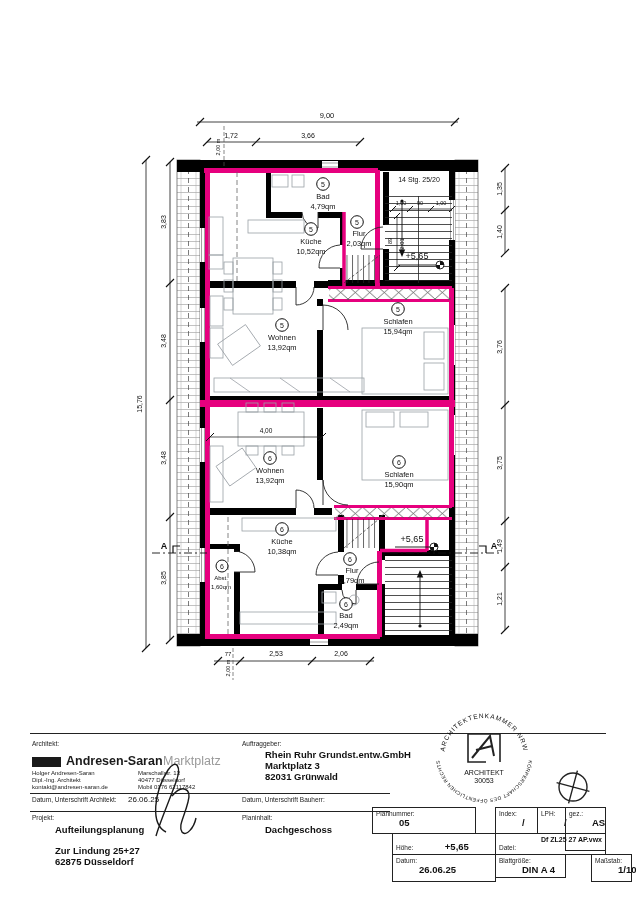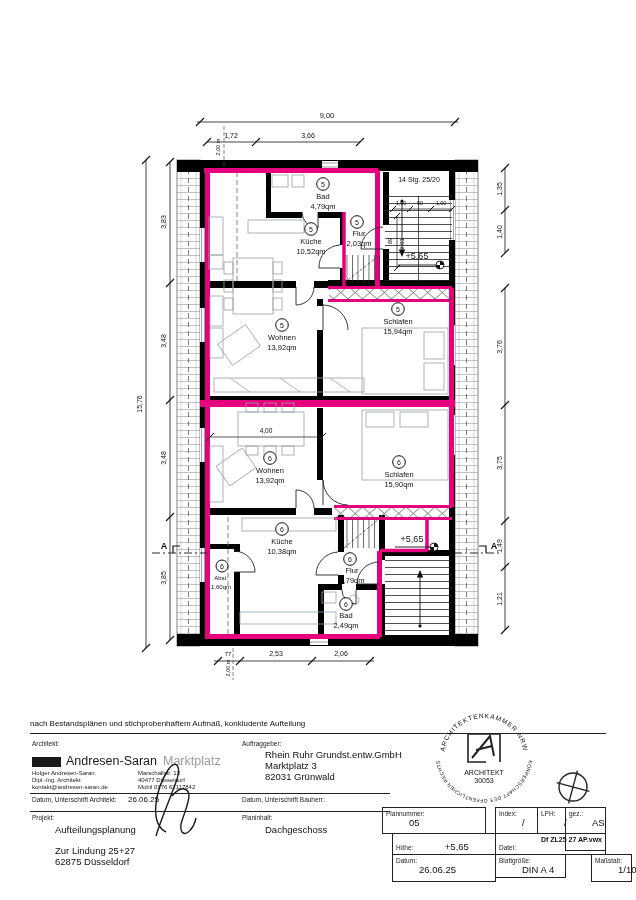--- a/index.html
+++ b/index.html
@@ -1,25 +1,25 @@
 <!DOCTYPE html>
 <html><head>
 <meta charset="utf-8">
 <style>
   html,body{margin:0;padding:0;background:#fff;}
   #page{position:relative;width:636px;height:900px;background:#fff;overflow:hidden;
         font-family:"Liberation Sans",sans-serif;color:#111;}
   svg text{font-family:"Liberation Sans",sans-serif;fill:#111;}
   .abs{position:absolute;}
   .tb-label{font-size:6.5px;color:#222;}
-  .tb-val{font-size:9.5px;font-weight:400;color:#111;padding-left:23px;}
+  .tb-val{font-size:9.5px;font-weight:700;color:#111;padding-left:23px;}
   .tb-val-sm{font-size:7px;font-weight:600;color:#111;}
   .hline{position:absolute;border-top:1.5px solid #222;}
   .cell{position:absolute;border:1px solid #222;box-sizing:border-box;padding:2px 3px;}
-  .firm-bold{font-size:12.5px;font-weight:normal;color:#1a1a1a;}
+  .firm-bold{font-size:12.5px;font-weight:bold;color:#1a1a1a;}
   .firm-light{font-size:12.5px;color:#9a9a9a;}
   .addr{font-size:6px;color:#222;line-height:7px;}
 </style>
 </head>
 <body>
 
 <div id="page">
 
 <svg class="abs" style="left:0;top:0" width="636" height="712" viewBox="0 0 636 712">
   <defs>
@@ -349,21 +349,20 @@
     <text transform="rotate(-90 404 244)" x="404" y="244" font-size="6" text-anchor="middle">2,01</text>
 
     <path d="M210,437 H322" stroke="#111" stroke-width="0.7"></path>
     <path d="M206,441 L214,433 M318,441 L326,433" stroke="#111" stroke-width="1"></path>
     <text x="266" y="433" font-size="6.5" text-anchor="middle">4,00</text>
   </g>
 </svg>
 
 <div class="abs" style="left:0;top:712px;width:636px;height:188px">
 
-  <span class="abs" style="left:30px;top:7px;font-size:8px">nach Bestandsplänen und stichprobenhaftem Aufmaß, konkludente Aufteilung</span>
   <div class="hline" style="left:30px;top:21px;width:576px"></div>
 
   <span class="abs tb-label" style="left:32px;top:28px">Architekt:</span>
   <div class="abs" style="left:32px;top:45px;width:29px;height:10px;background:#1a1a1a"></div>
   <span class="abs firm-bold" style="left:66px;top:42px">Andresen-Saran</span>
   <span class="abs firm-light" style="left:163px;top:42px">Marktplatz</span>
   <span class="abs addr" style="left:32px;top:58px">Holger Andresen-Saran</span>
   <span class="abs addr" style="left:32px;top:65px">Dipl.-Ing. Architekt</span>
   <span class="abs addr" style="left:32px;top:72px">kontakt@andresen-saran.de</span>
   <span class="abs addr" style="left:138px;top:58px">Marschallstr. 13</span>
@@ -410,21 +409,21 @@
     <text x="56" y="69" font-size="7" text-anchor="middle" fill="#222">ARCHITEKT</text>
     <text x="56" y="77" font-size="7" text-anchor="middle" fill="#222">30053</text>
   </svg>
 
   <svg class="abs" style="left:552px;top:54px" width="44" height="44">
     <circle cx="21" cy="21" r="14" fill="none" stroke="#222" stroke-width="1.4"></circle>
     <path d="M4.6,16.6 L37.4,25.4 M16.6,37.4 L25.4,4.6" stroke="#222" stroke-width="1.4"></path>
   </svg>
 
   <div>
-    <div class="cell" style="left:382px;top:95px;width:104px;height:27px;border-width:1.5px 1px 1px 1.5px">
+    <div class="cell" style="left:372px;top:95px;width:104px;height:27px;border-width:1.5px 1px 1px 1.5px">
       <div class="tb-label">Plannummer:</div>
       <div class="tb-val">05</div>
     </div>
     <div class="cell" style="left:495px;top:95px;width:43px;height:27px;border-width:1.5px 1px 1px 1px">
       <div class="tb-label">Index:</div>
       <div class="tb-val">/</div>
     </div>
     <div class="cell" style="left:537px;top:95px;width:29px;height:27px;border-width:1.5px 1px 1px 1px">
       <div class="tb-label">LPH:</div>
       <div class="tb-val">/</div>

